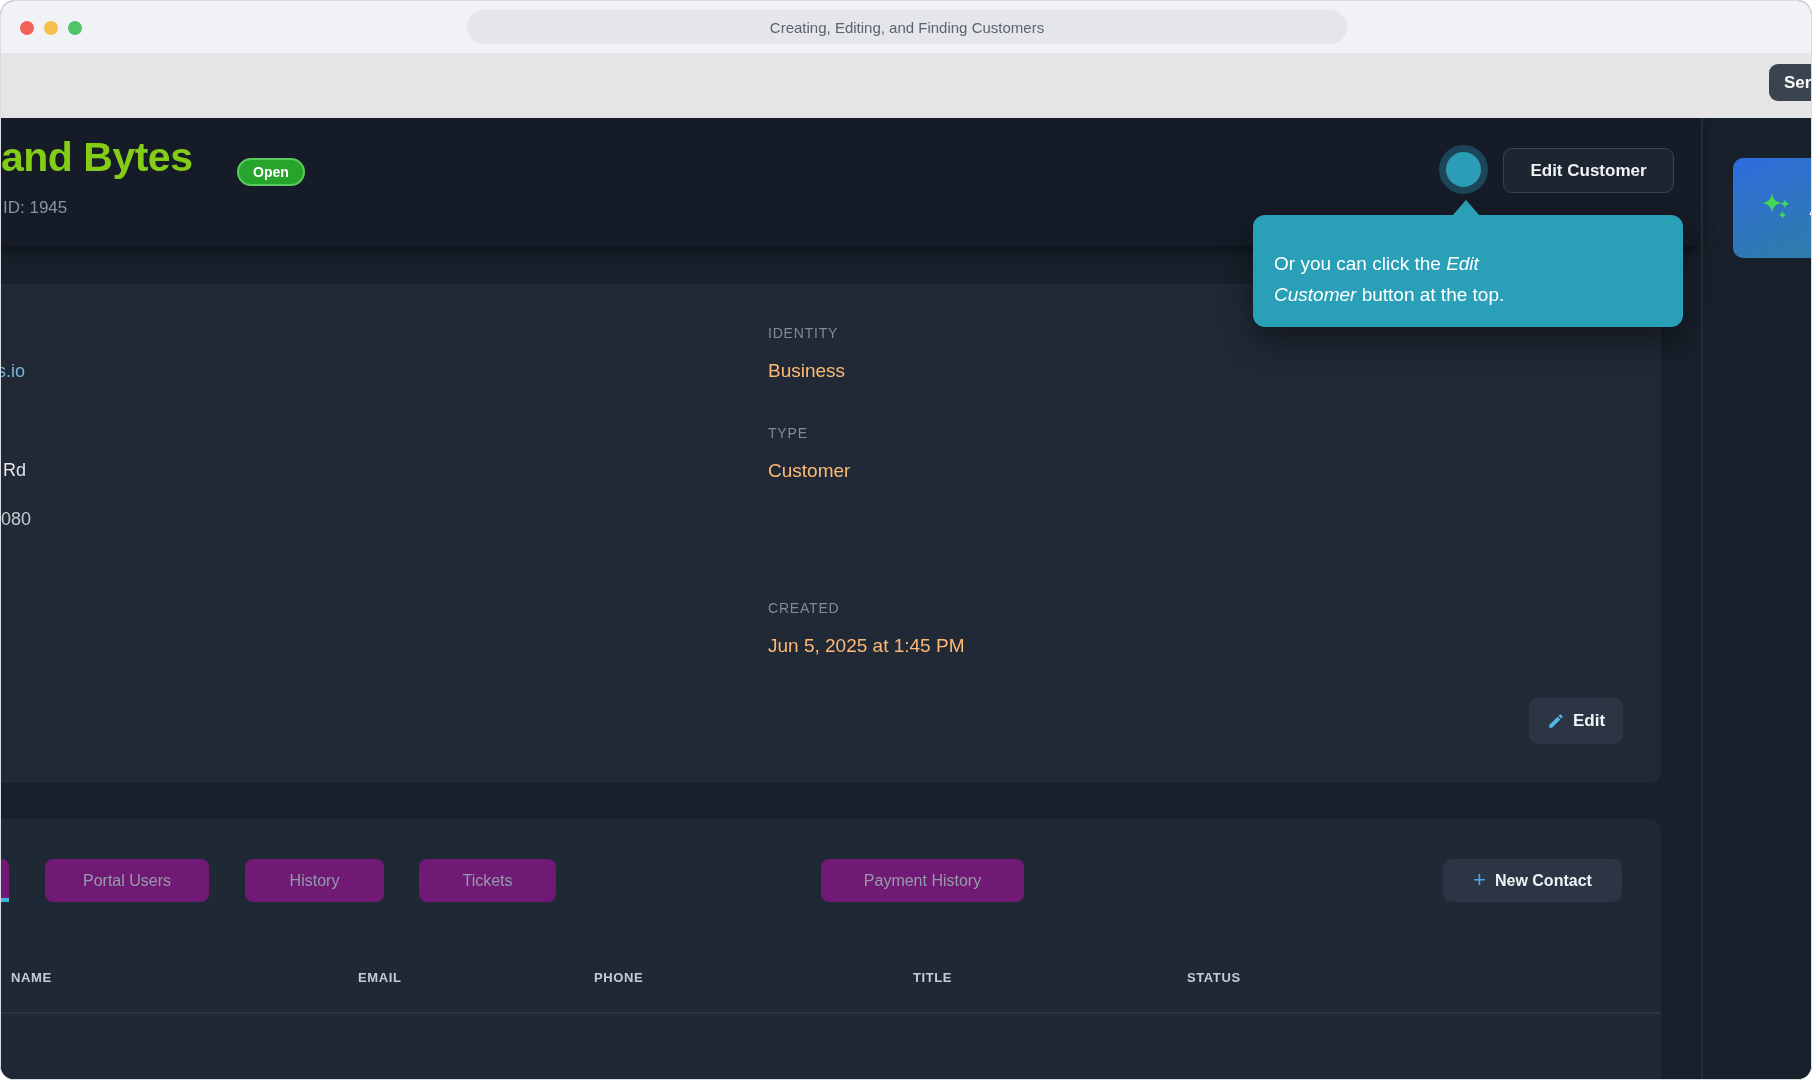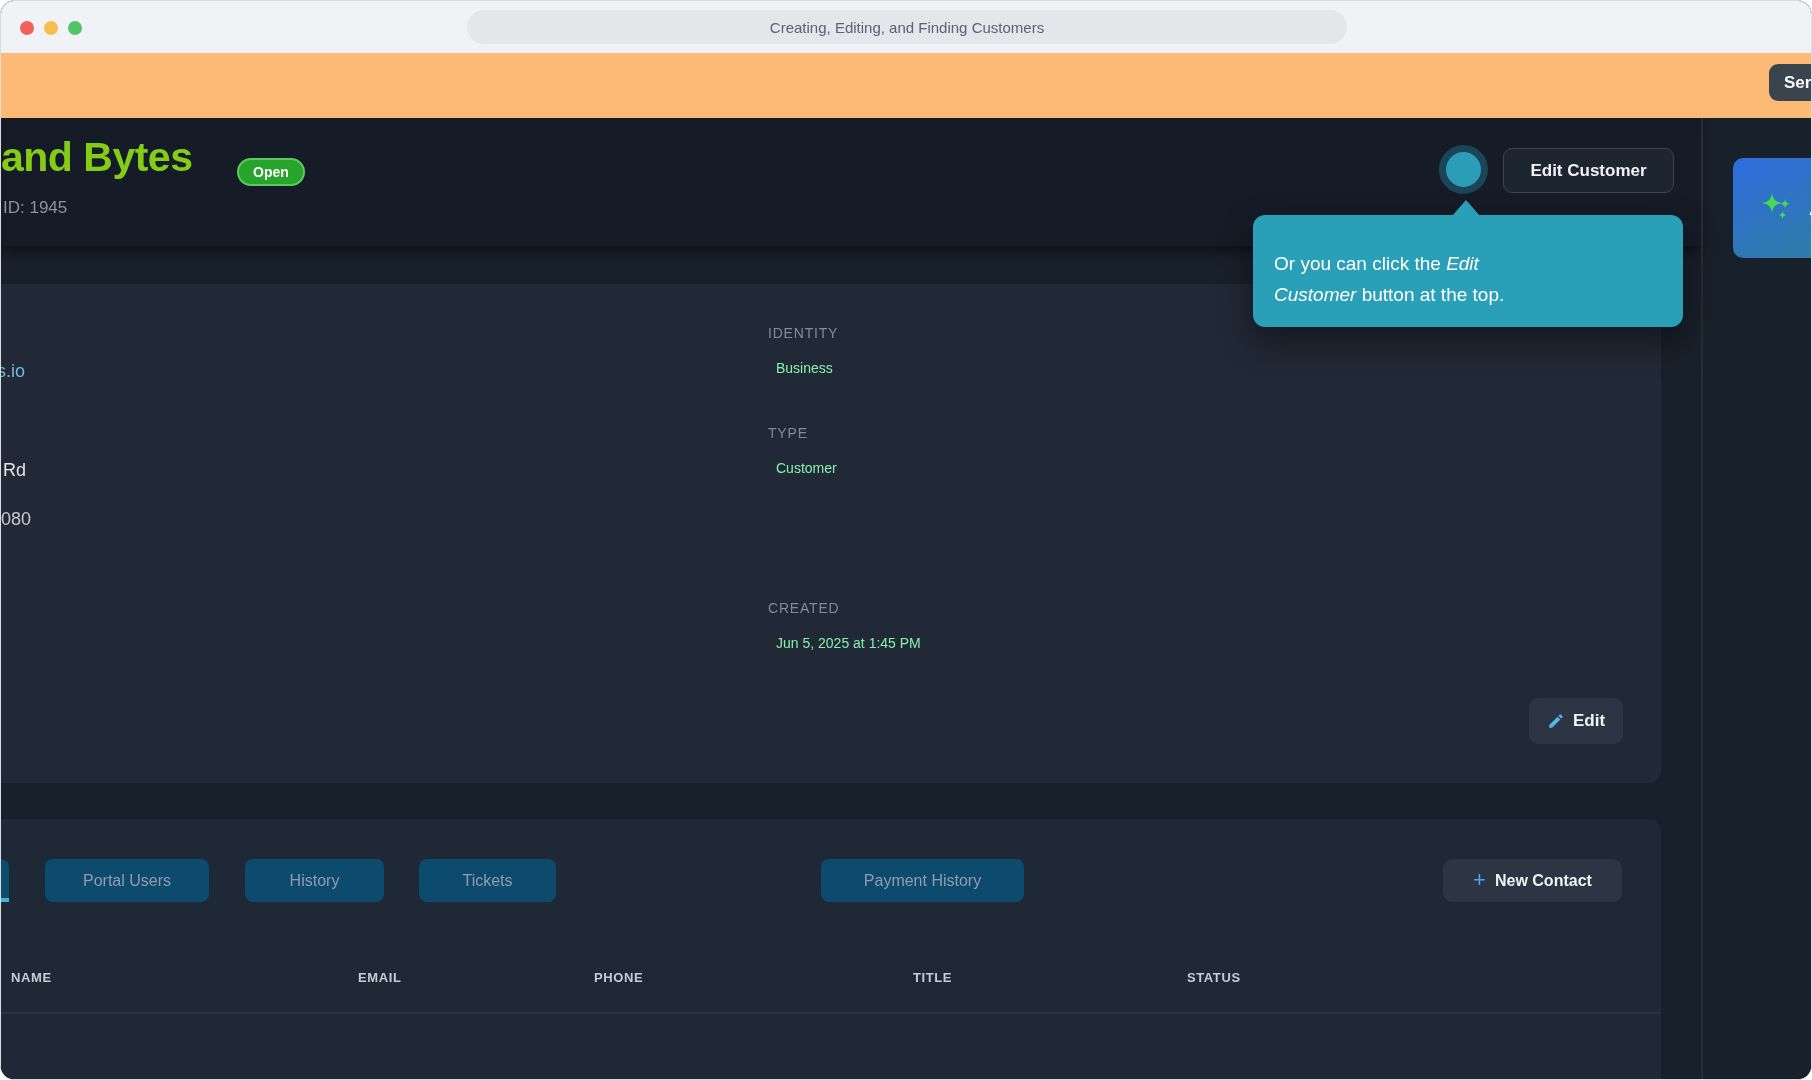--- a/index.html
+++ b/index.html
@@ -19,21 +19,21 @@
   .dot.red { background: #f2625a; }
   .dot.yellow { background: #f5bf4f; }
   .dot.green { background: #53c368; }
   .title-pill {
     position: absolute; left: 466px; top: 9px; width: 880px; height: 34px;
     background: #e4e6ea; border-radius: 17px;
     display: flex; align-items: center; justify-content: center;
     color: #5b6370; font-size: 15px;
   }
   
-  .navbar { position: absolute; top: 52px; left: 0; right: 0; height: 65px; background: #fdba74; z-index: 20; }
+  .navbar { position: absolute; top: 52px; left: 0; right: 0; height: 65px; background: #e5e5e5; z-index: 20; }
   .ser-btn {
     position: absolute; left: 1768px; top: 11px; width: 96px; height: 37px;
     background: #3a444f; border-radius: 9px; color: #fafbfc;
     font-size: 17px; font-weight: bold; display: flex; align-items: center;
     padding-left: 15px;
   }
   
   .page { position: absolute; top: 117px; left: 0; right: 0; bottom: 0; background: #18202b; }
   .page-header {
     position: absolute; top: 0; left: 0; width: 1700px; height: 128px;
@@ -76,35 +76,35 @@
   .tooltip em { font-style: italic; }
   
   .card {
     position: absolute; left: -40px; top: 166px; width: 1700px; height: 499px;
     background: #212936; border-radius: 12px; z-index: 4;
   }
   .frag-link { position: absolute; left: 36px; top: 77px; color: #72b7dd; font-size: 18px; cursor: pointer; }
   .frag-road { position: absolute; left: 42px; top: 176px; color: #e2e5e9; font-size: 18px; }
   .frag-phone { position: absolute; left: 30px; top: 225px; color: #c6cbd2; font-size: 18px; }
   .field-label { position: absolute; color: #818b99; font-size: 14px; letter-spacing: 0.8px; }
-  .field-value { position: absolute; color: #86efac; font-size: 14px; margin-left: 8px; }
+  .field-value { position: absolute; color: #fdba74; font-size: 19px; }
   .edit-btn {
     position: absolute; left: 1568px; top: 414px; width: 94px; height: 46px;
     background: #2b3543; border-radius: 9px; cursor: pointer;
     display: flex; align-items: center; justify-content: center; gap: 8px;
     color: #f2f4f6; font-size: 17px; font-weight: bold;
   }
   .edit-btn svg { width: 18px; height: 18px; fill: #4fb8e8; }
   
   .contacts {
     position: absolute; left: -40px; top: 701px; width: 1700px; bottom: -20px;
     background: #1f2835; border-radius: 12px; z-index: 4;
   }
   .tab {
-    position: absolute; top: 40px; height: 43px; background: #0c4a6e;
+    position: absolute; top: 40px; height: 43px; background: #701a75;
     border-radius: 8px; color: #959ca9; font-size: 16px;
     display: flex; align-items: center; justify-content: center; cursor: pointer;
   }
   .tab-cut { left: -12px; width: 60px; border-bottom: 4px solid #3fb6d8; border-radius: 8px 8px 0 0; }
   .new-contact-btn {
     position: absolute; left: 1482px; top: 40px; width: 179px; height: 43px;
     background: #2b3543; border-radius: 9px; cursor: pointer;
     display: flex; align-items: center; justify-content: center; gap: 9px;
     color: #eff2f5; font-size: 16px; font-weight: bold;
   }

